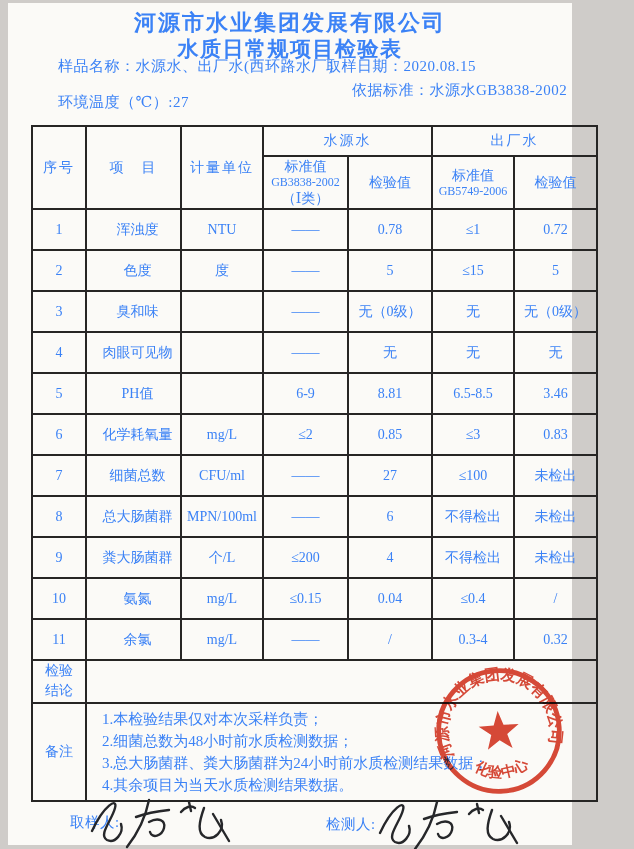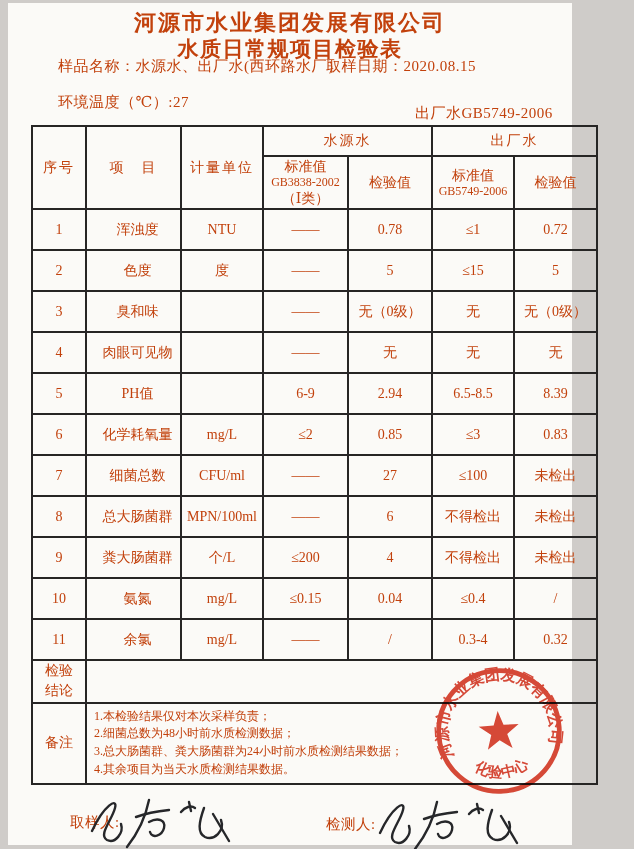--- a/index.html
+++ b/index.html
@@ -4,21 +4,21 @@
 <style>
   * { box-sizing: border-box; margin: 0; padding: 0; }
   html,body { width:634px; height:849px; }
   body {
     background:#cfccc9;
     font-family:"Liberation Serif","DejaVu Serif",serif;
     position:relative; overflow:hidden;
   }
   .page {
     position:absolute; left:8px; top:3px; width:564px; height:842px;
-    background:#fbfaf7; color:#c2410c;
+    background:#fbfaf7; color:#3b82f6;
   }
   .doc-title {
     position:absolute; top:5px; left:0; width:100%;
     text-align:center; font-size:22px; font-weight:700; letter-spacing:2px;
   }
   .doc-subtitle {
     position:absolute; top:32px; left:0; width:100%;
     text-align:center; font-size:21px; font-weight:600; letter-spacing:1.5px;
   }
   .info-item { position:absolute; font-size:15px; letter-spacing:.5px; white-space:nowrap; }
@@ -40,21 +40,21 @@
   .report thead .grp  { height:30px; letter-spacing:2px; }
   .report thead .sub  { height:53px; }
   .report .std-big    { font-size:14px; line-height:1.25; }
   .report .std-small  { font-size:12px; line-height:1.2; }
   .report tbody td    { height:41px; }
   .item-cell { text-align:center; padding-left:8px !important; }
   .concl-row td  { height:51px;margin-top:24px; }
   .concl-label   { font-size:14px; line-height:1.45; }
   .remark-row td { height:87px; }
   .remarks-cell  { text-align:left !important; padding:4px 4px 4px 7px !important; }
-  .remarks-cell div { font-size:12px; line-height:1.48; white-space:nowrap; }
+  .remarks-cell div { font-size:15px; line-height:1.48; white-space:nowrap;margin-left:8px; }
 
   .stamp {
     position:absolute; left:424px; top:661px; width:134px; height:134px;
     mix-blend-mode:multiply; opacity:.92; pointer-events:none;
     transform:rotate(-4deg);
   }
   .footer-label { position:absolute; font-size:14.5px; letter-spacing:.5px; }
   .f-sampler { left:22px;  top:810px;margin-left:40px; }
   .f-tester  { left:318px; top:812px; }
   .sig { position:absolute; width:152px; height:54px; }
@@ -66,21 +66,21 @@
 <body>
 
 <div class="page">
 
   <div class="doc-title">河源市水业集团发展有限公司</div>
   <div class="doc-subtitle">水质日常规项目检验表</div>
 
   <div class="info-item i-l1l">样品名称：水源水、出厂水(西环路水厂）</div>
   <div class="info-item i-l1r">取样日期：2020.08.15</div>
   <div class="info-item i-l2l">环境温度（℃）:27</div>
-  <div class="info-item i-l3r">出厂水GB5749-2006</div>
+  <div class="info-item i-l2r">依据标准：水源水GB3838-2002</div>
 
   <table class="report">
     <colgroup>
       <col style="width:54px">
         <col style="width:95px">
         <col style="width:82px">
       <col style="width:85px">
         <col style="width:84px">
         <col style="width:82px">
         <col style="width:83px">
@@ -142,23 +142,23 @@
         <td>——</td>
         <td>无</td>
         <td>无</td>
         <td>无</td>
       </tr>
       <tr>
         <td>5</td>
         <td class="item-cell">PH值</td>
         <td></td>
         <td>6-9</td>
-        <td>2.94</td>
+        <td>8.81</td>
         <td>6.5-8.5</td>
-        <td>8.39</td>
+        <td>3.46</td>
       </tr>
       <tr>
         <td>6</td>
         <td class="item-cell">化学耗氧量</td>
         <td>mg/L</td>
         <td>≤2</td>
         <td>0.85</td>
         <td>≤3</td>
         <td>0.83</td>
       </tr>

